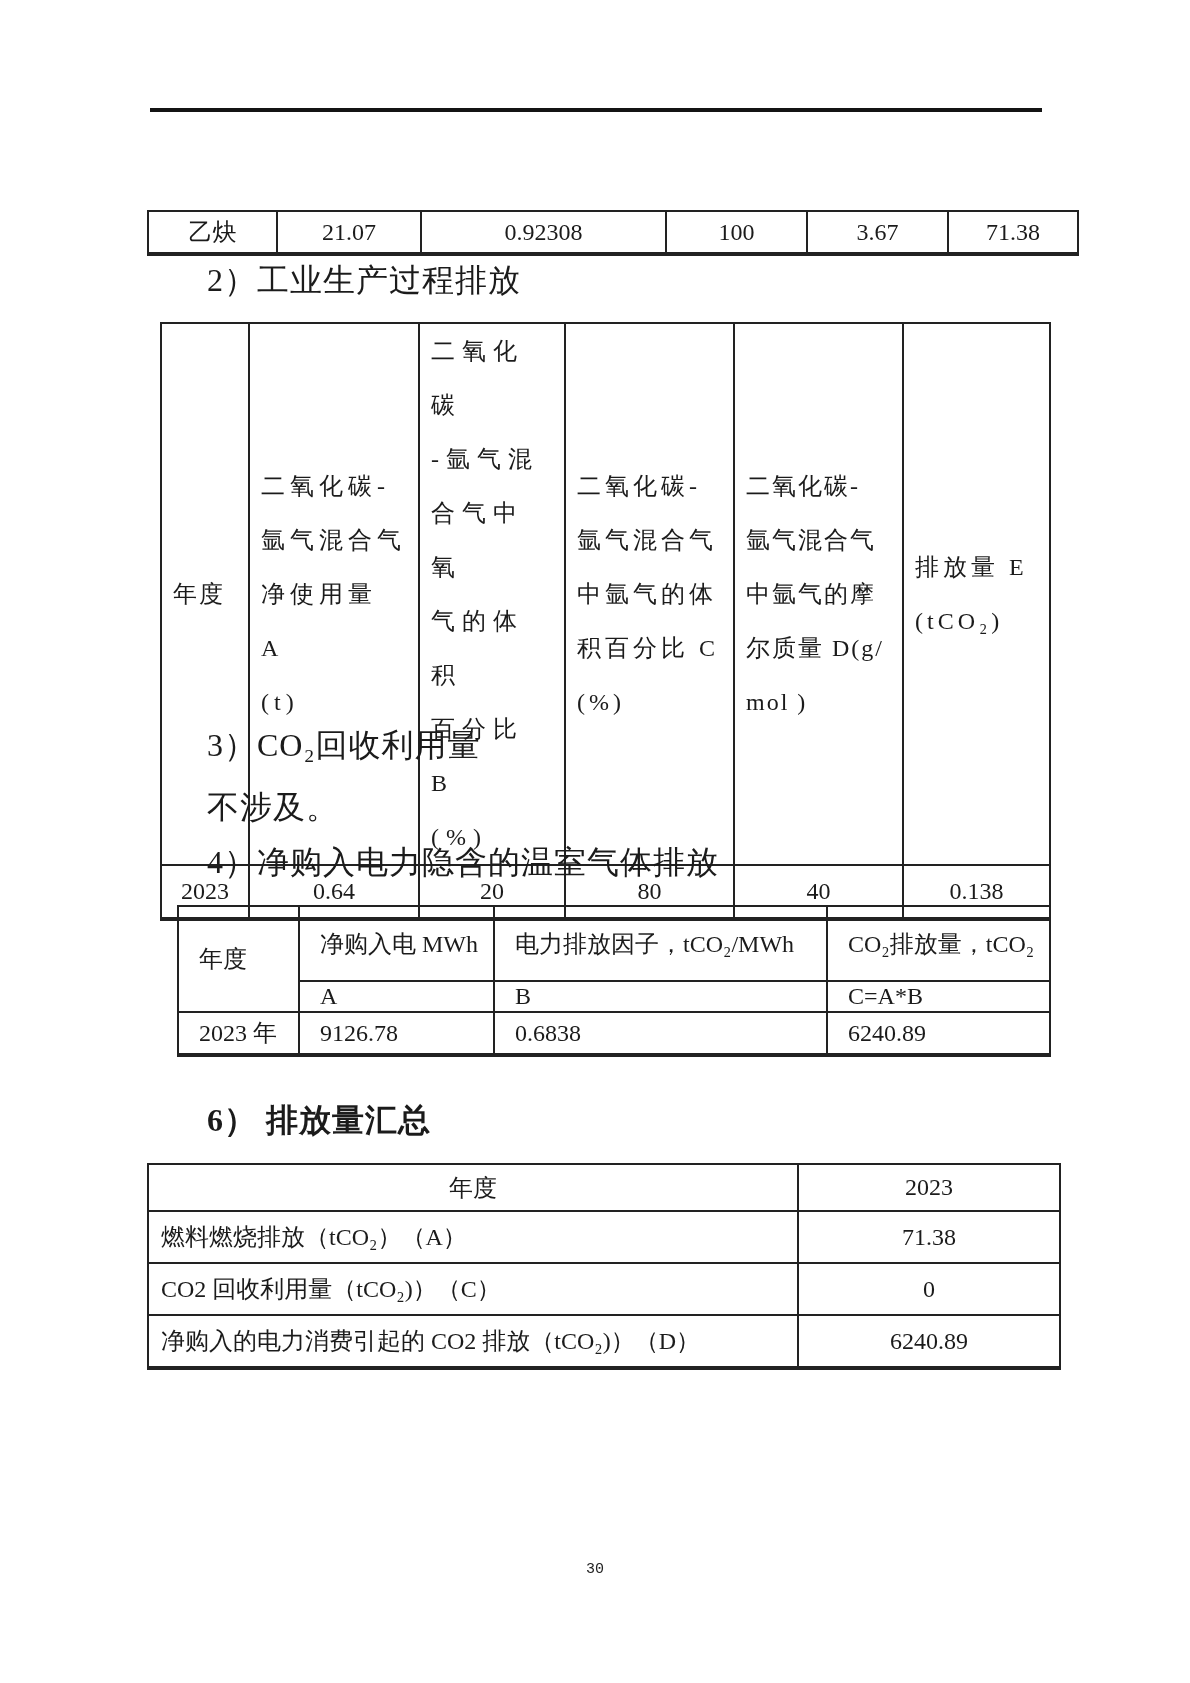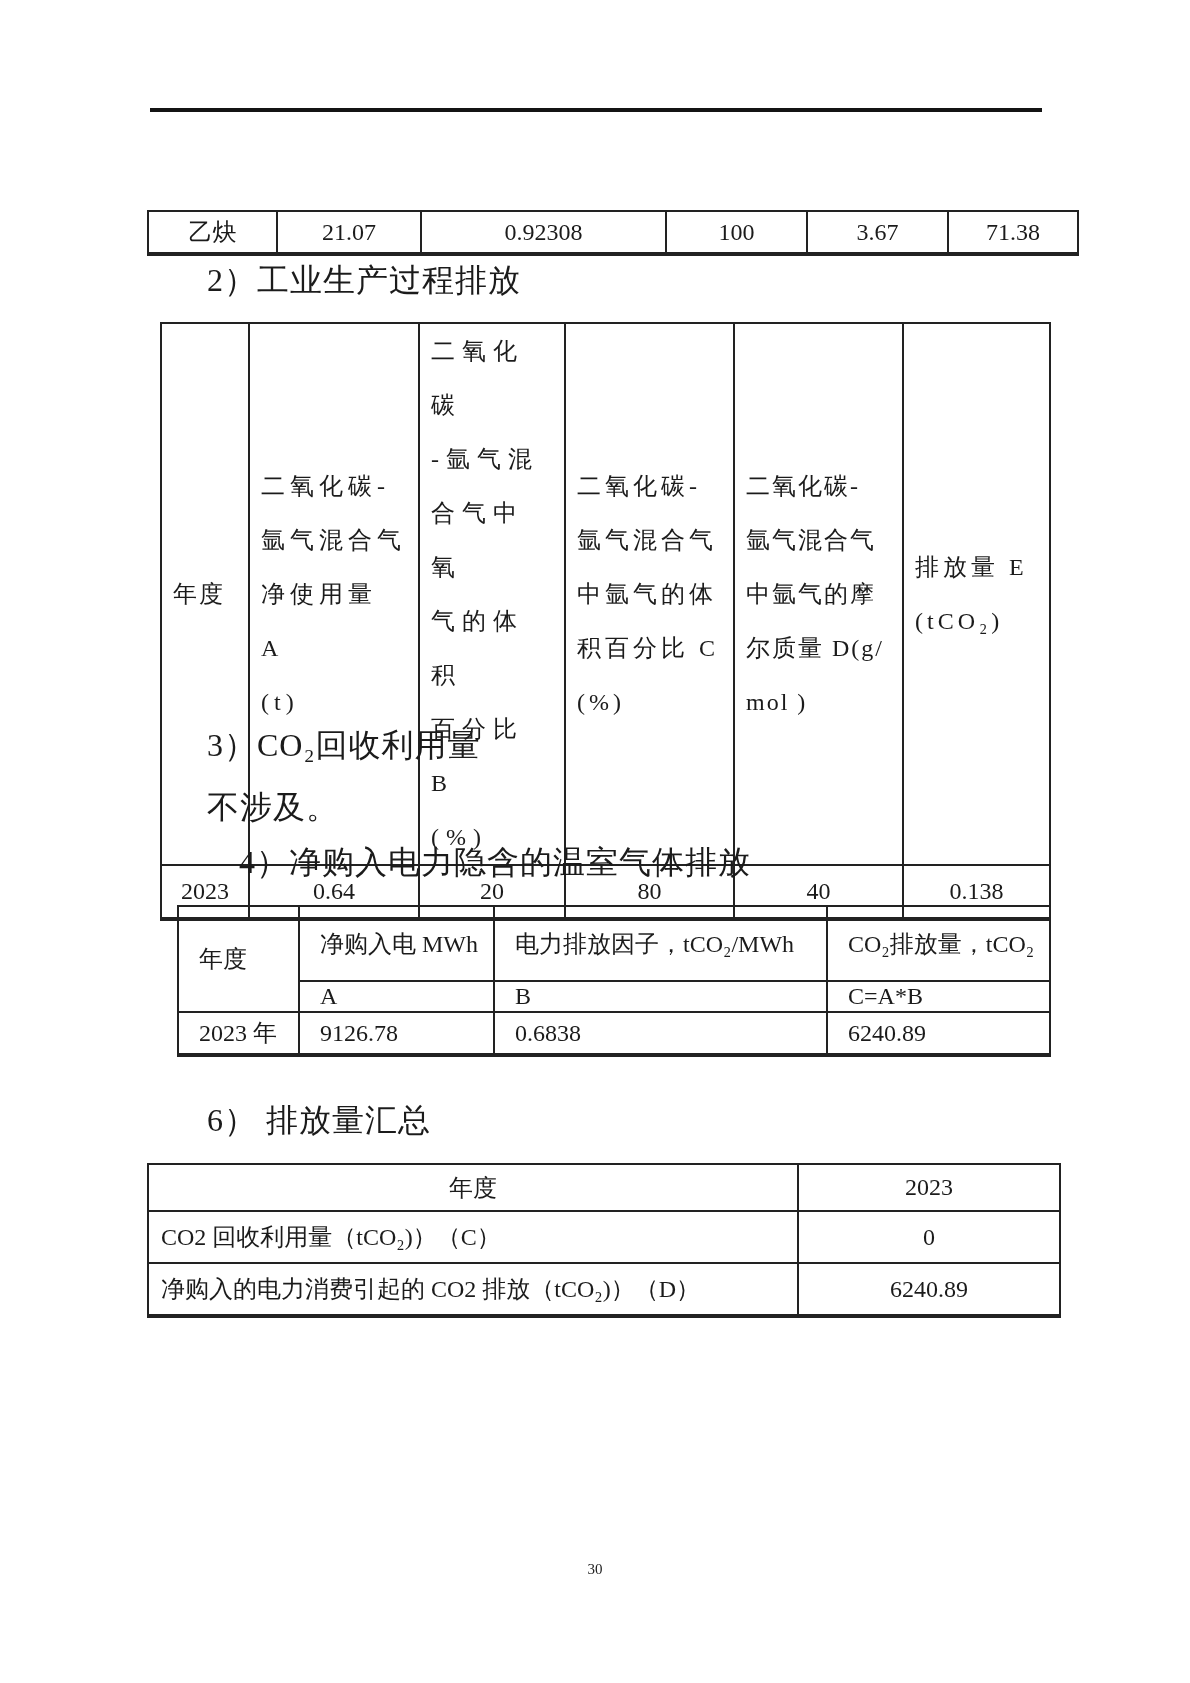--- a/index.html
+++ b/index.html
@@ -42,25 +42,25 @@
   .t4{left:147px;top:1163px;width:912px;}
   .t4 tr.hd td{height:43px;text-align:center;vertical-align:middle;}
   .t4 tr.row td{height:48px;vertical-align:middle;}
   .t4 td.label{padding-left:12px;text-align:left;}
   .t4 td.val{text-align:center;}
 
   .heading{position:absolute;font-size:32px;line-height:1.15;letter-spacing:1px;color:#1b1b1b;}
   #h2{left:207px;top:262px;}
   #h3{left:207px;top:727px;}
   #b3{left:207px;top:789px;}
-  #h4{left:207px;top:844px;margin-left:32px;}
-  #h6{left:207px;top:1102px;}
+  #h4{left:207px;top:844px;}
+  #h6{left:207px;top:1102px;font-weight:bold;}
 
   .pagenum{position:absolute;left:0;top:1561px;width:100%;text-align:center;
-           font-family:Liberation Serif, serif;font-size:15px;color:#222;}
+           font-family:Liberation Mono, monospace;font-size:15px;color:#222;}
 </style>
 </head>
 <body>
 
 <div class="page">
 
   <div class="top-rule"></div>
 
   <table class="t t1">
     <colgroup>
@@ -169,20 +169,24 @@
     <colgroup>
       <col style="width:650px">
         <col style="width:262px">
     </colgroup>
     <tbody>
         <tr class="hd">
       <td>年度</td>
       <td>2023</td>
     </tr>
     <tr class="row">
+      <td class="label">燃料燃烧排放（tCO₂）（A）</td>
+      <td class="val">71.38</td>
+    </tr>
+    <tr class="row">
       <td class="label">CO2 回收利用量（tCO₂)）（C）</td>
       <td class="val">0</td>
     </tr>
     <tr class="row">
       <td class="label">净购入的电力消费引起的 CO2 排放（tCO₂)）（D）</td>
       <td class="val">6240.89</td>
     </tr>
   </tbody>
     </table>
 

